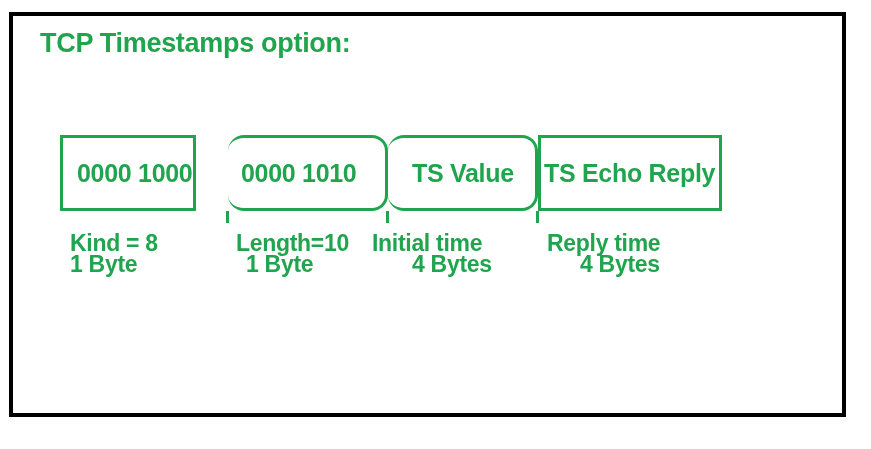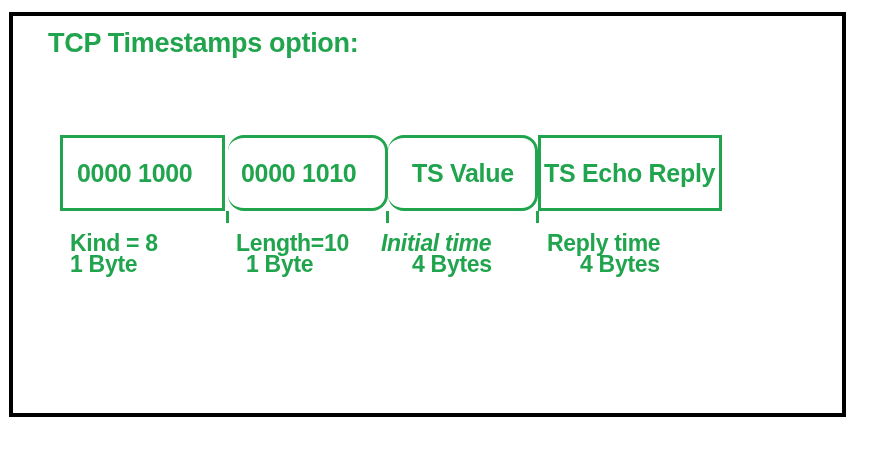--- a/index.html
+++ b/index.html
@@ -20,21 +20,21 @@
     left: 9px;
     top: 12px;
     width: 837px;
     height: 405px;
     border: 4px solid #000000;
     box-sizing: border-box;
     background: #ffffff;
   }
   .title {
     position: absolute;
-    left: 48px;
+    left: 40px;
     top: 28px;
     font-size: 27px;
     font-weight: 700;
     letter-spacing: -0.3px;
     color: #20a44d;
     white-space: nowrap;
   }
   .fbox {
     position: absolute;
     top: 135px;
@@ -71,39 +71,39 @@
   .row2 { top: 251px; }
 </style>
 </head>
 <body>
 
 <div class="canvas">
   <div class="frame"></div>
 
   <div class="title">TCP Timestamps option:</div>
 
-  <div class="fbox" style="left:60px;  width:165px; padding-left:14px;">
+  <div class="fbox" style="left:60px;  width:136px; padding-left:14px;">
     <span>0000 1000</span>
   </div>
   <div class="fbox noleft" style="left:228px; width:160px; padding-left:13px;">
     <span>0000 1010</span>
   </div>
   <div class="fbox noleft" style="left:388px; width:150px; padding-left:24px;">
     <span>TS Value</span>
   </div>
   <div class="fbox" style="left:538px; width:184px; padding-left:3px;">
     <span>TS Echo Reply</span>
   </div>
 
   <div class="tick" style="left:226px;"></div>
   <div class="tick" style="left:386px;"></div>
   <div class="tick" style="left:536px;"></div>
 
   <div class="lbl row1" style="left:70px;">Kind = 8</div>
   <div class="lbl row1" style="left:236px;">Length=10</div>
-  <div class="lbl row1" style="left:381px;font-style:italic;">Initial time</div>
+  <div class="lbl row1" style="left:372px;">Initial time</div>
   <div class="lbl row1" style="left:547px;">Reply time</div>
 
   <div class="lbl row2" style="left:70px;">1 Byte</div>
   <div class="lbl row2" style="left:246px;">1 Byte</div>
   <div class="lbl row2" style="left:412px;">4 Bytes</div>
   <div class="lbl row2" style="left:580px;">4 Bytes</div>
 </div>
 
 </body></html>

